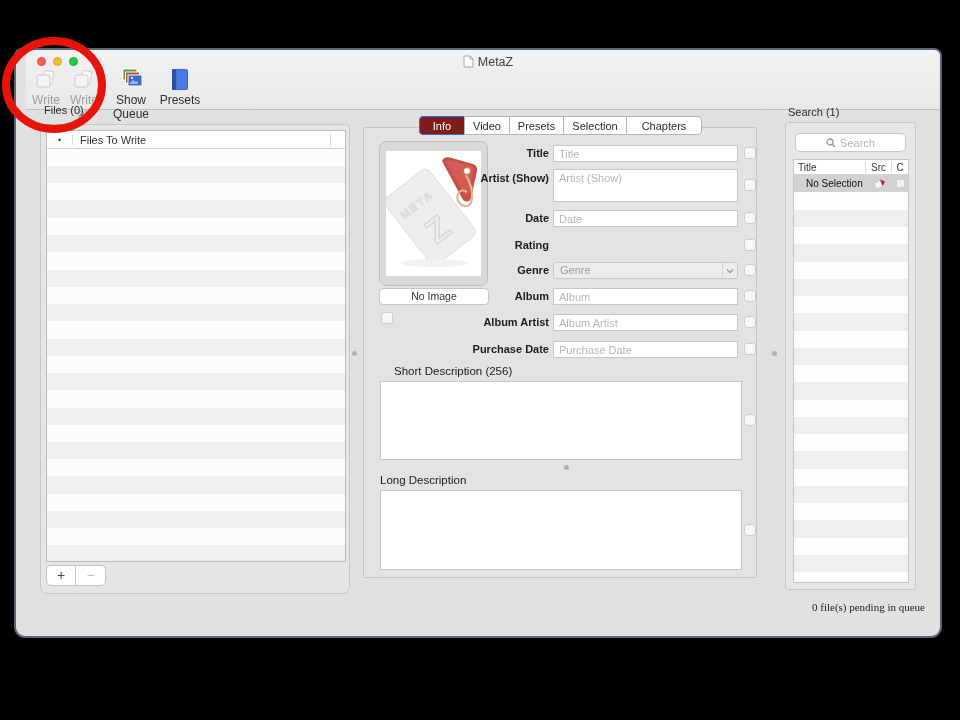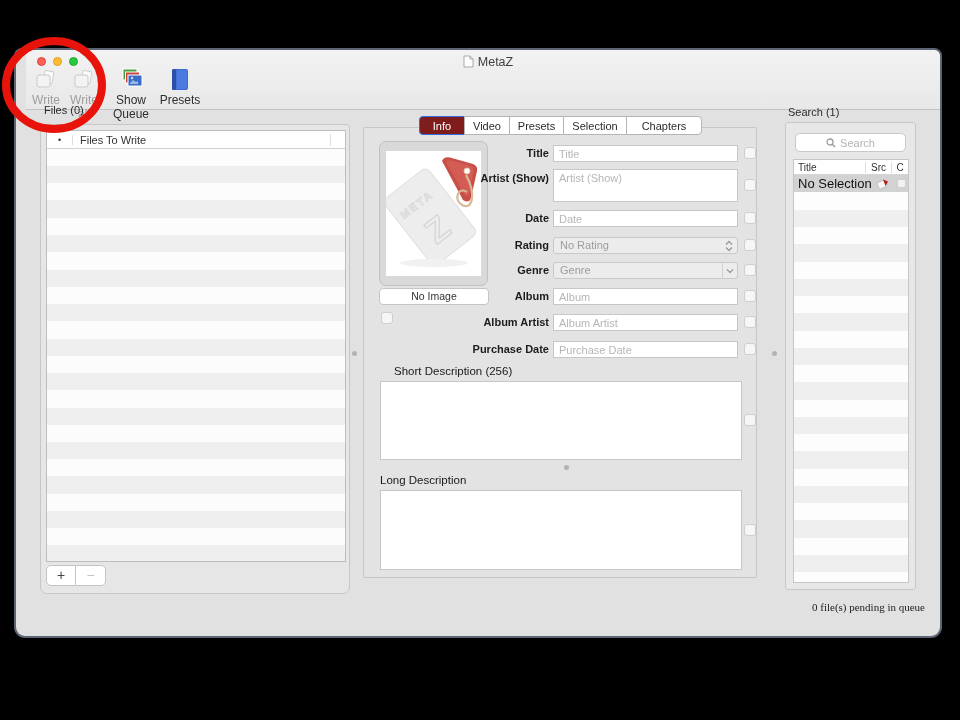--- a/index.html
+++ b/index.html
@@ -102,21 +102,21 @@
                   display:flex; align-items:center; justify-content:center; gap:4px; }
   .search-field .ph { font-size:11px; color:#b2b2b2; }
   .search-table { position:absolute; left:7px; top:36px; width:116px; height:424px;
                   background:#fff; border:1px solid #c6c6c6; }
   .st-header { display:flex; height:15px; font-size:10px; color:#333;
                border-bottom:1px solid #d6d6d6; align-items:center; background:#fff; }
   .st-h-title { flex:1; padding-left:4px; border-right:1px solid #ddd; }
   .st-h-src { width:26px; text-align:center; border-right:1px solid #ddd; }
   .st-h-c { width:16px; text-align:center; }
   .st-row { display:flex; height:17px; background:#d2d2d2; align-items:center; }
-  .st-row .st-t { flex:1; padding-left:4px; font-size:13px; color:#111; white-space:nowrap; }
+  .st-row .st-t { flex:1; padding-left:12px; font-size:10px; color:#111; white-space:nowrap; }
   .st-row .st-src { width:26px; display:flex; justify-content:center; }
   .st-row .st-c { width:16px; display:flex; justify-content:center; }
   .row-cb { width:9px; height:9px; background:#f2f2f2; border:1px solid #cfcfcf; border-radius:2px; }
   .st-stripes { position:absolute; left:0; top:33px; right:0; bottom:0;
     background:repeating-linear-gradient(to bottom,#fdfdfd 0,#fdfdfd 17px,#efefef 17px,#efefef 34.5px); }
 
   .status { position:absolute; right:15px; top:551px; font-size:11px; color:#1c1c1c;font-family:Liberation Serif, serif; }
 
   
   .annotation { position:absolute; left:0; top:0; width:960px; height:720px;
@@ -232,29 +232,20 @@
 
       <div class="frow-label" style="left:85px; top:44px;">Artist (Show)</div>
       <textarea class="ftext" style="top: 41px; height: 33px;" placeholder="Artist (Show)"></textarea>
       <div class="cb" style="left:380px; top:51px;"></div>
 
       <div class="frow-label" style="left:85px; top:84px;">Date</div>
       <input class="finput" style="top: 82px;" placeholder="Date">
       <div class="cb" style="left:380px; top:84px;"></div>
 
       <div class="frow-label" style="left:85px; top:111px;">Rating</div>
-      <div class="popup" style="top:109px;">
-        <span>No Rating</span>
-        <span class="stepper">
-          <svg width="8" height="12" viewBox="0 0 8 12">
-              <path d="M1,4.5 L4,1.5 L7,4.5" fill="none" stroke="#9a9a9a" stroke-width="1.3"></path>
-              <path d="M1,7.5 L4,10.5 L7,7.5" fill="none" stroke="#9a9a9a" stroke-width="1.3"></path>
-            </svg>
-        </span>
-      </div>
       <div class="cb" style="left:380px; top:111px;"></div>
 
       <div class="frow-label" style="left:85px; top:136px;">Genre</div>
       <div class="popup" style="top:134px;">
         <span>Genre</span>
         <span class="combo-arrow">
           <svg width="8" height="6" viewBox="0 0 8 6">
               <path d="M1,1.5 L4,4.5 L7,1.5" fill="none" stroke="#9a9a9a" stroke-width="1.3"></path>
             </svg>
         </span>

